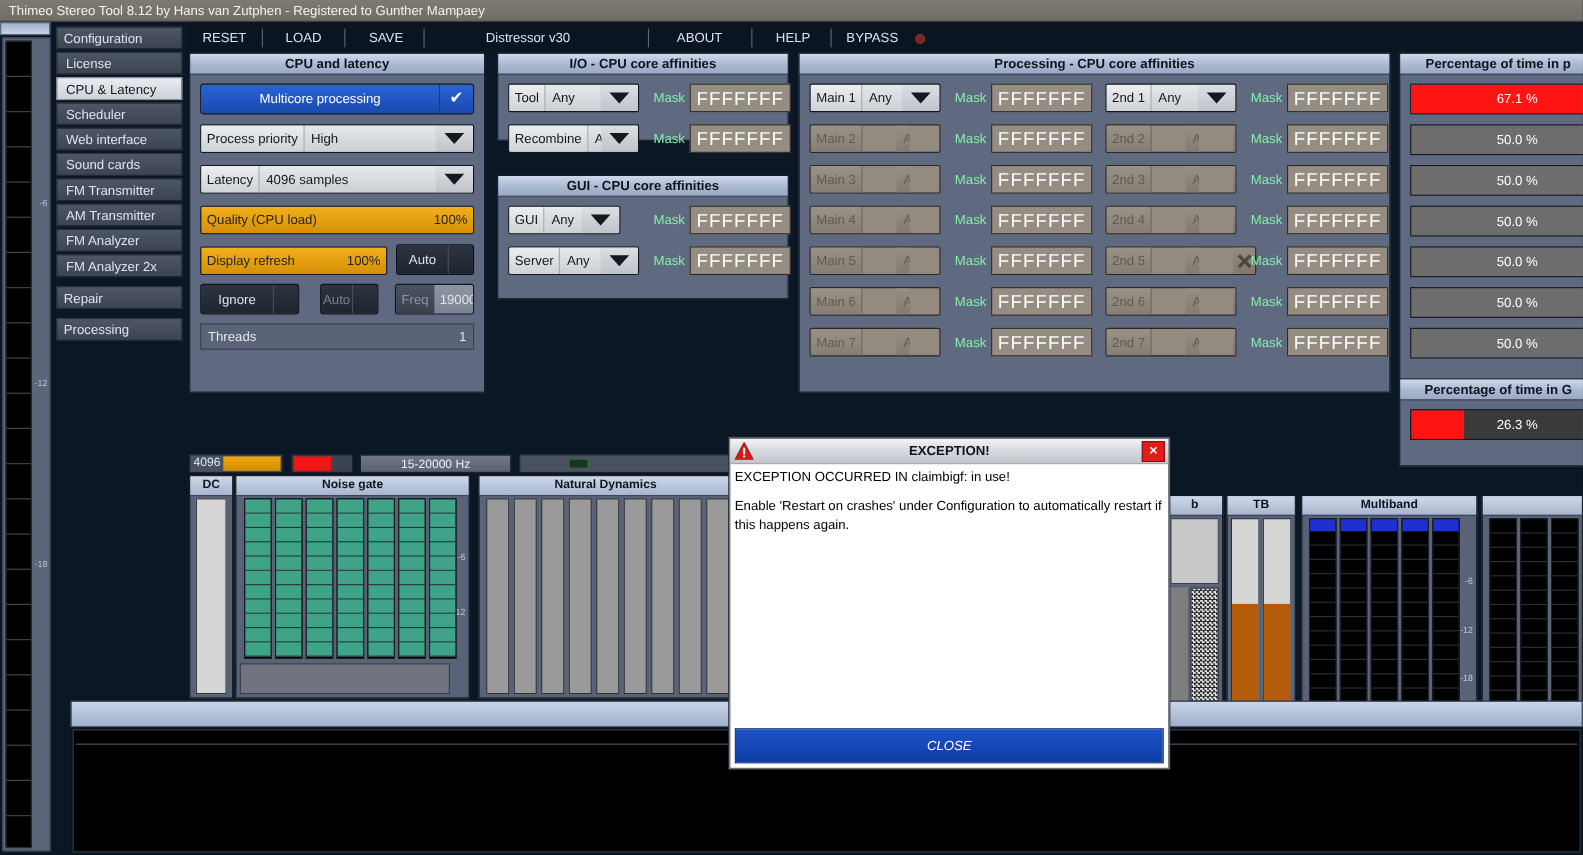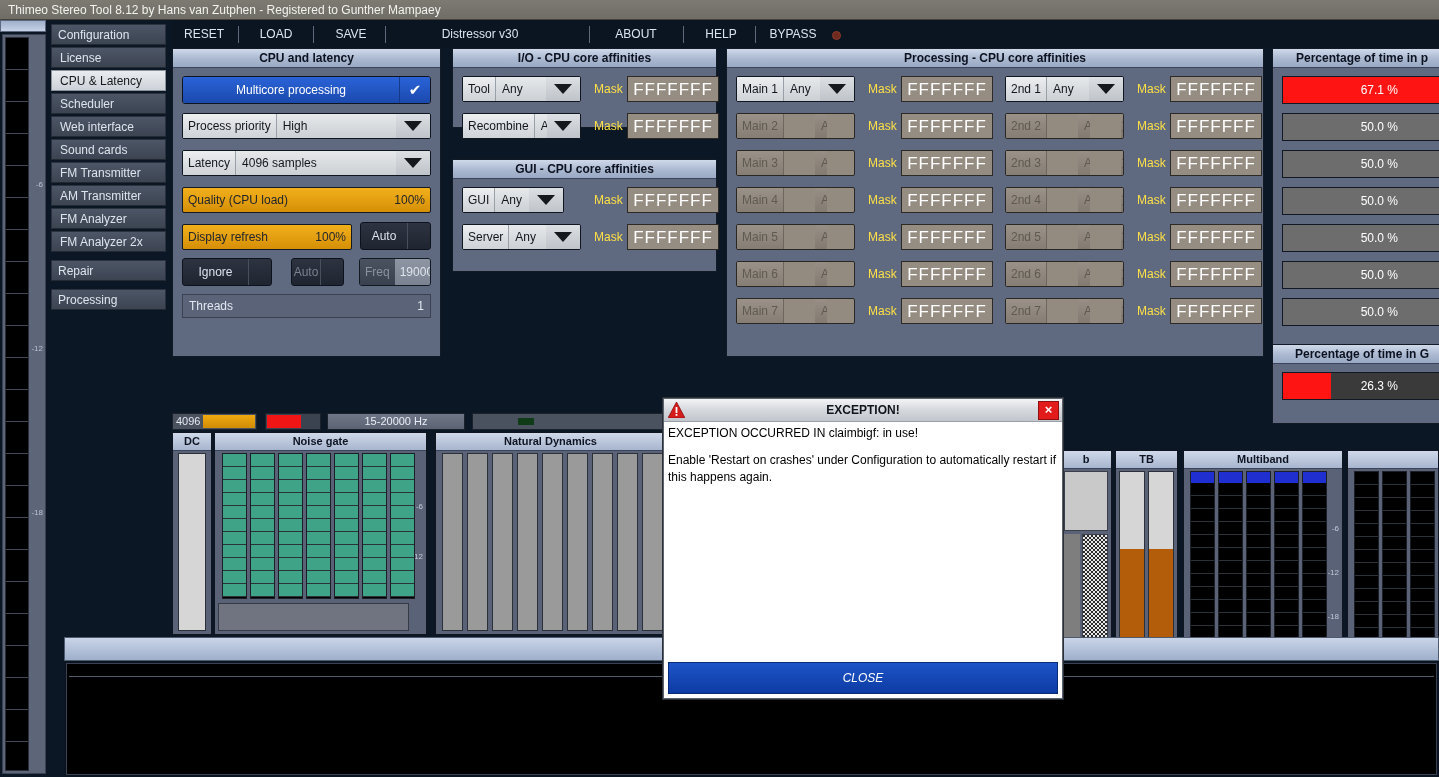--- a/index.html
+++ b/index.html
@@ -67,21 +67,21 @@
 
   .combo.dim{background:#938b80;border-color:#2a2722;gap:31px;}
   .combo.dim .lbl{background:linear-gradient(to bottom,#9a9288,#867e74);color:#5f5a52;border-right:1px solid #6e675e;}
   .combo.dim .val{background:linear-gradient(to bottom,#978f85,#837b71);color:#5f5a52;}
   .combo.dim .arw{width:34px;background:linear-gradient(to bottom,#948c82,#7f786e);}
   .xmark{position:relative;width:15px;height:15px;}
   .xmark:before,.xmark:after{content:"";position:absolute;left:0;top:6px;width:15px;height:3px;background:#4d483f;}
   .xmark:before{transform:rotate(45deg);}
   .xmark:after{transform:rotate(-45deg);}
 
-  .masklbl{font-size:12px;color:#fde047;line-height:26px;}
+  .masklbl{font-size:12px;color:#86efac;line-height:26px;}
   .maskbox{background:#968d82;border:1px solid #2d2a25;box-sizing:border-box;
     font-size:17px;letter-spacing:1px;color:#ffffff;text-align:center;line-height:26px;
     font-family:"Liberation Sans",sans-serif;}
 
   .bigbtn{display:flex;height:28px;border:1px solid #0d1520;box-sizing:border-box;border-radius:3px;overflow:hidden;}
   .bigbtn .t{flex:1;background:linear-gradient(to bottom,#2a63d8,#1b49ad);color:#fff;text-align:center;
     font-size:12px;line-height:26px;}
   .bigbtn .c{width:30px;background:linear-gradient(to bottom,#2a63d8,#1b49ad);color:#fff;
     text-align:center;font-size:15px;line-height:26px;border-left:1px solid #16398a;}
 
@@ -462,21 +462,21 @@
             <div class="lbl">2nd 4</div>
             <div class="val">Any</div>
             <div class="arw">
               <div class="xmark"></div>
             </div>
           </div>
           <div class="masklbl" style="position: absolute; left: 410px; top: 0px;">Mask</div>
           <div class="maskbox" style="position: absolute; left: 443px; top: 0px; width: 92px; height: 26px;">FFFFFFF</div>
         </div>
         <div class="ctl-row" style="left: 0px; top: 156px; width: 100%; height: 30px;">
-          <div class="combo dim" style="position: absolute; left: 278px; top: 0px; width: 119px;">
+          <div class="combo dim" style="position: absolute; left: 278px; top: 0px; width: 137px; justify-content: center;">
             <div class="lbl">2nd 5</div>
             <div class="val">Any</div>
             <div class="arw">
               <div class="xmark"></div>
             </div>
           </div>
           <div class="masklbl" style="position: absolute; left: 410px; top: 0px;">Mask</div>
           <div class="maskbox" style="position: absolute; left: 443px; top: 0px; width: 92px; height: 26px;">FFFFFFF</div>
         </div>
         <div class="ctl-row" style="left: 0px; top: 193px; width: 100%; height: 30px;">

